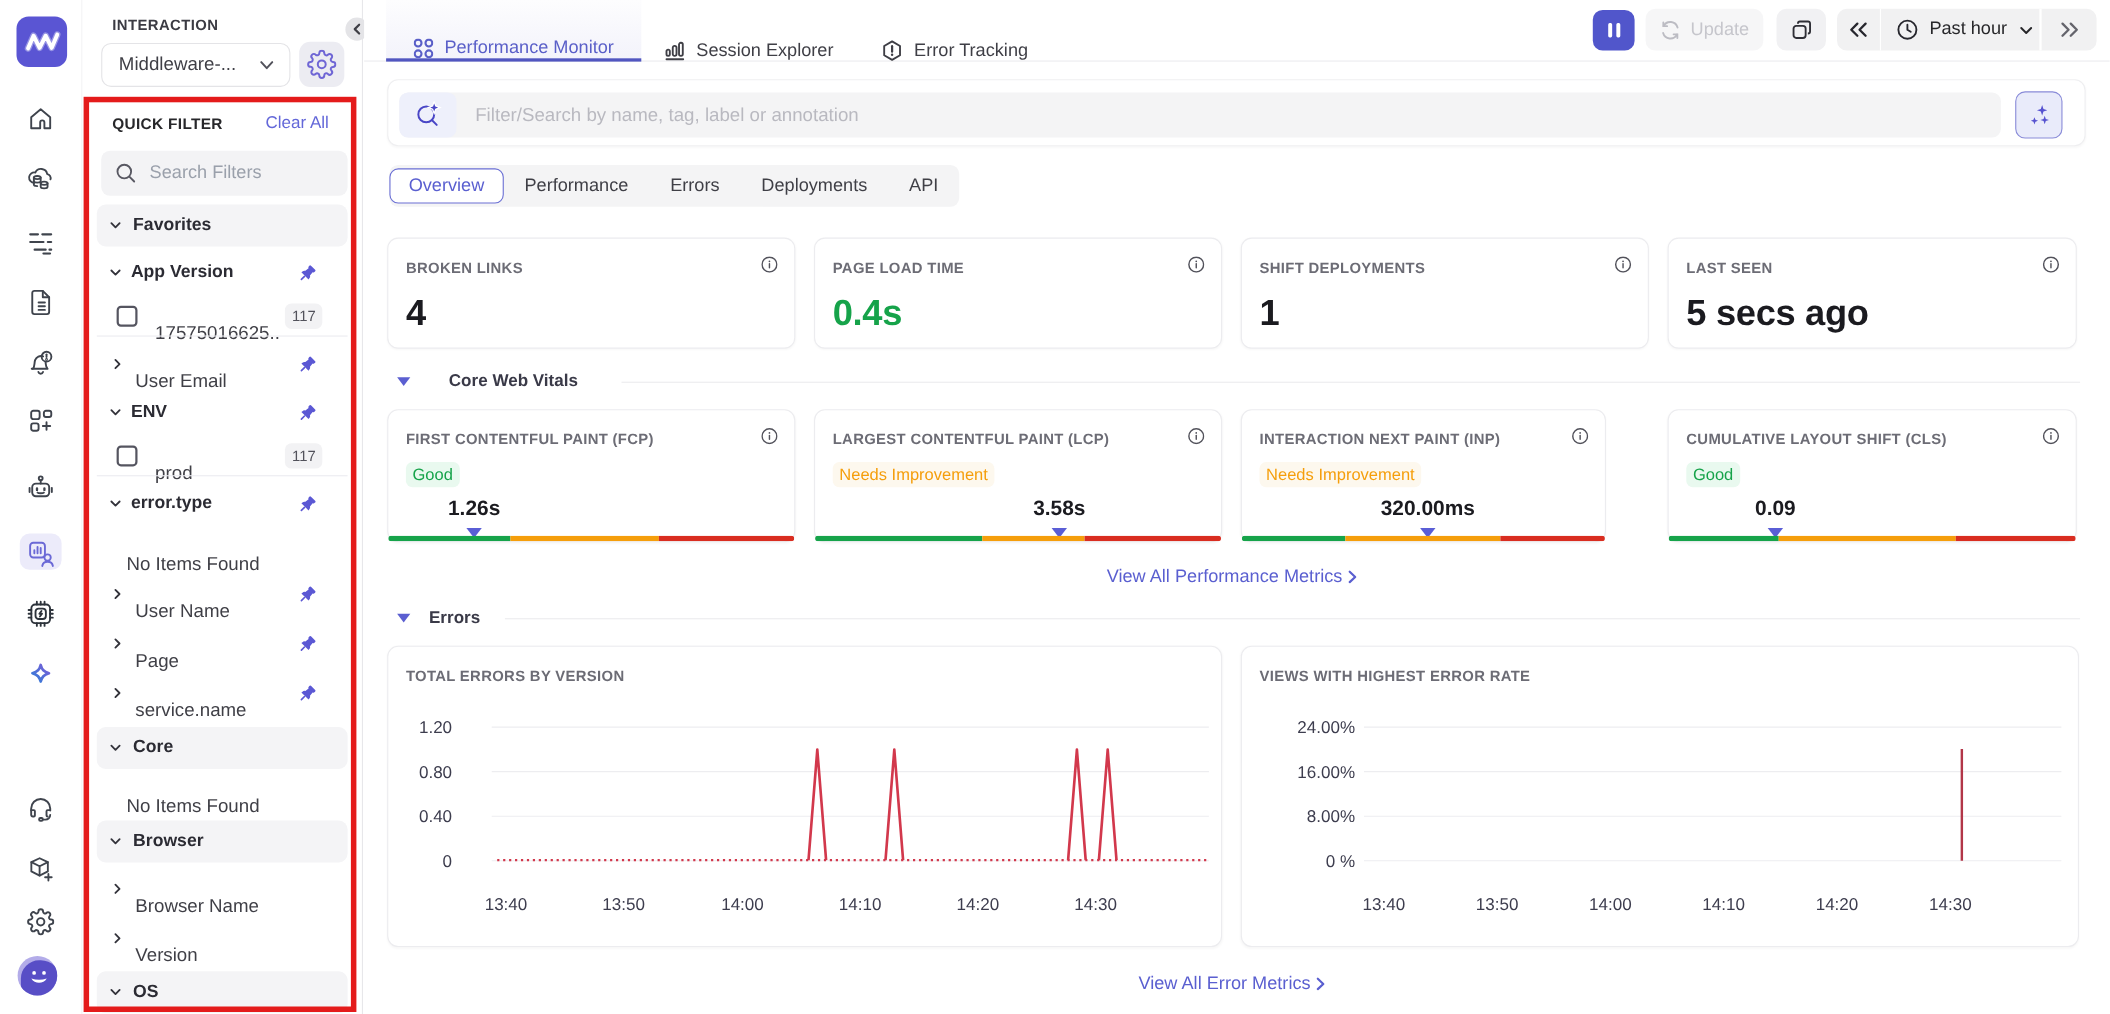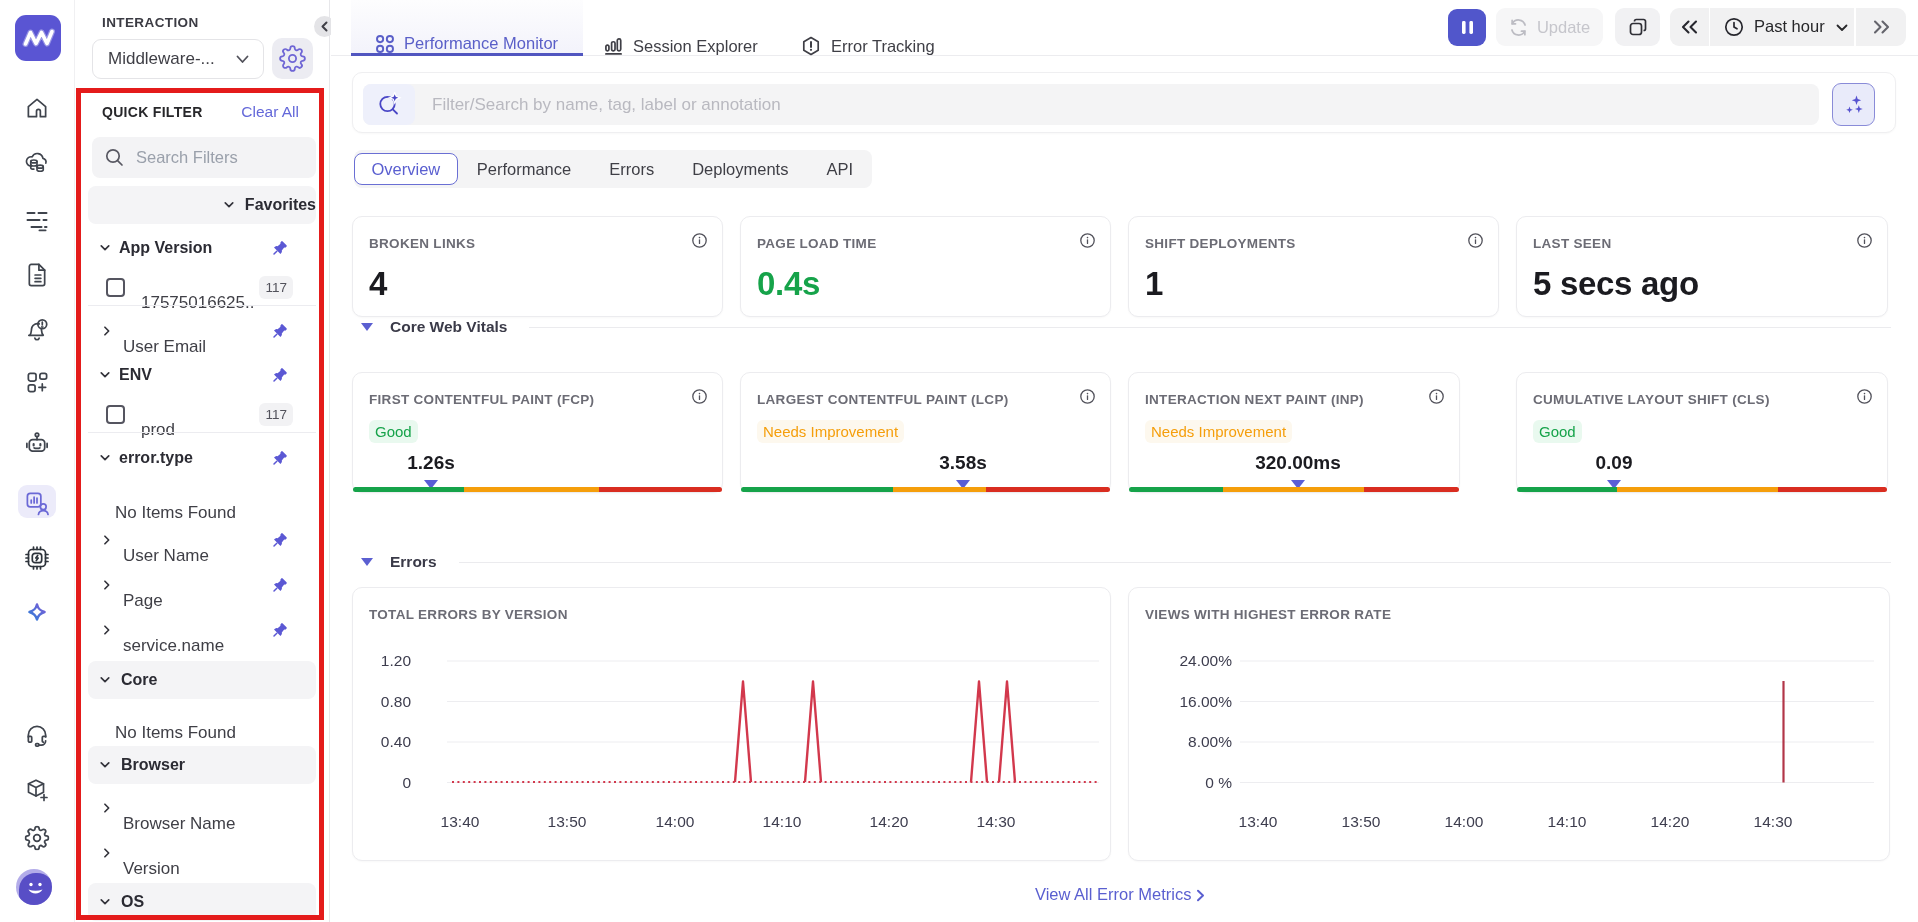--- a/index.html
+++ b/index.html
@@ -181,21 +181,21 @@
 
     <div class="abs" style="left:27px; top:104px; font-size:14px; font-weight:bold; color:#27272a; letter-spacing:.3px;">QUICK FILTER</div>
     <div class="abs" style="right:30px; top:103px; font-size:15.5px; color:#6468d9;">Clear All</div>
     <div class="abs" style="left:17px; top:137px; width:224px; height:41px; background:#f3f3f5; border-radius:8px; display:flex; align-items:center;">
       <svg style="margin-left:12px" width="21" height="21" viewBox="0 0 21 21" fill="none" stroke="#585862" stroke-width="1.7" stroke-linecap="round">
           <circle cx="9" cy="9" r="6.2"></circle>
           <path d="M13.6 13.6 18 18"></path>
         </svg>
       <span style="margin-left:11px; font-size:16.5px; color:#9aa0ab;">Search Filters</span>
     </div>
-    <div class="qf-bar" style="top:186px;justify-content:flex-end;">
+    <div class="qf-bar" style="top:186px;">
         <svg class="chev" style="margin:0 11px 0 12px" width="12" height="8" viewBox="0 0 12 8" fill="none" stroke="#33333b" stroke-width="2" stroke-linecap="round" stroke-linejoin="round">
           <path d="M1.5 1.5 6 6l4.5-4.5"></path>
         </svg>
         <span class="bold15">Favorites</span>
       </div>
     <div class="qf-row" style="top:233px;">
         <svg class="chev" style="margin:0 9px 0 12px" width="12" height="8" viewBox="0 0 12 8" fill="none" stroke="#33333b" stroke-width="2" stroke-linecap="round" stroke-linejoin="round">
           <path d="M1.5 1.5 6 6l4.5-4.5"></path>
         </svg>
         <span class="bold15">App Version</span>
@@ -440,21 +440,21 @@
     <div class="card" style="left:1185px; top:216px; width:372px; height:101px;">
       <div class="ctitle">LAST SEEN</div>
       <svg class="cinfo" width="15" height="15" viewBox="0 0 15 15" fill="none" stroke="#52525b" stroke-width="1.3">
           <circle cx="7.5" cy="7.5" r="6.7"></circle>
           <path d="M7.5 6.8v3.6" stroke-linecap="round"></path>
           <circle cx="7.5" cy="4.6" r="0.8" fill="#52525b" stroke="none"></circle>
         </svg>
       <div class="cval">5 secs ago</div>
     </div>
 
-    <div class="sechdr" style="left:30px; top:318px; width:1530px;">
+    <div class="sechdr" style="left:30px; top:338px; width:1530px;gap:18px;">
       <span class="tri"></span>
         <span>Core Web Vitals</span>
         <span class="rule" style="flex:1;"></span>
     </div>
     <div class="card" style="left:21px; top:372px; width:371px; height:121px;">
       <div class="ctitle">FIRST CONTENTFUL PAINT (FCP)</div>
       <svg class="cinfo" width="15" height="15" viewBox="0 0 15 15" fill="none" stroke="#52525b" stroke-width="1.3">
           <circle cx="7.5" cy="7.5" r="6.7"></circle>
           <path d="M7.5 6.8v3.6" stroke-linecap="round"></path>
           <circle cx="7.5" cy="4.6" r="0.8" fill="#52525b" stroke="none"></circle>
@@ -509,20 +509,23 @@
         </svg>
       <div class="badge good">Good</div>
       <div class="cwvval" style="left:97px;">0.09</div>
       <div class="mark" style="left:97px;"></div>
       <div class="bar">
           <span style="width:26.9%;background:#16a34a;"></span>
           <span style="width:43.6%;background:#f59e0b;"></span>
           <span style="flex:1;background:#d92d20;"></span>
         </div>
     </div>
+    <div class="viewlink" style="top:515px;">View All Performance Metrics <svg style="vertical-align:-2px" width="9" height="13" viewBox="0 0 9 13" fill="none" stroke="#5a5fd0" stroke-width="2" stroke-linecap="round" stroke-linejoin="round">
+          <path d="M2 1.8 7 6.5 2 11.2"></path>
+        </svg></div>
 
     <div class="sechdr" style="left:30px; top:553px; width:1530px;">
       <span class="tri"></span>
         <span>Errors</span>
         <span class="rule" style="flex:1;"></span>
     </div>
     <div class="card" style="left:21px; top:587px; width:759px; height:274px;" id="chart1">
       <div class="ctitle" style="top:19px;">TOTAL ERRORS BY VERSION</div>
       <svg width="757" height="272" viewBox="0 0 757 272" style="position:absolute;left:0;top:0;">
         <g stroke="#ededf0" stroke-width="1">

